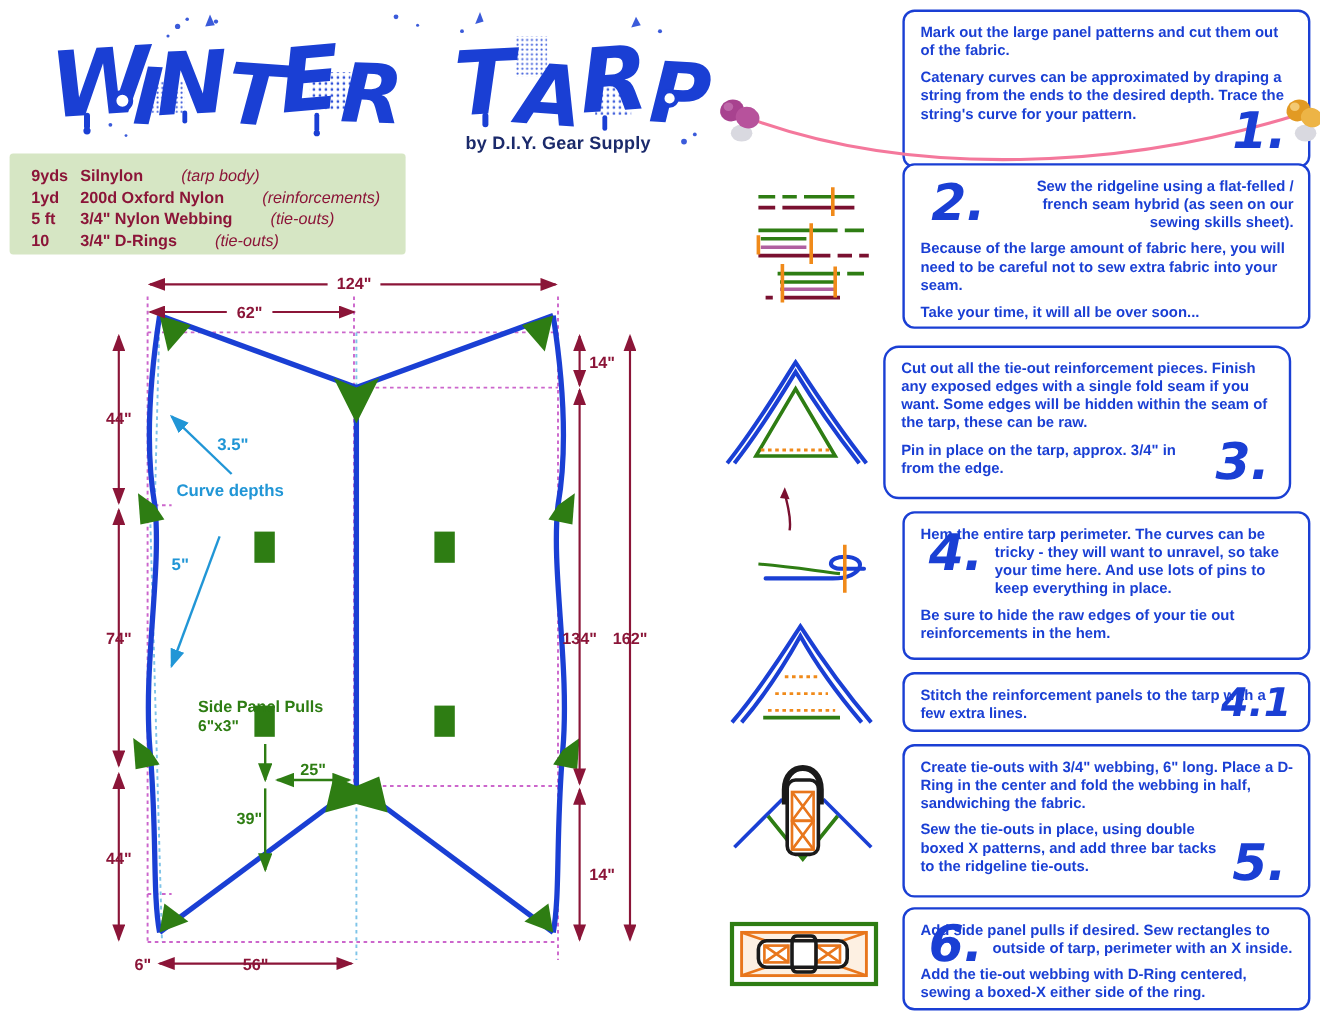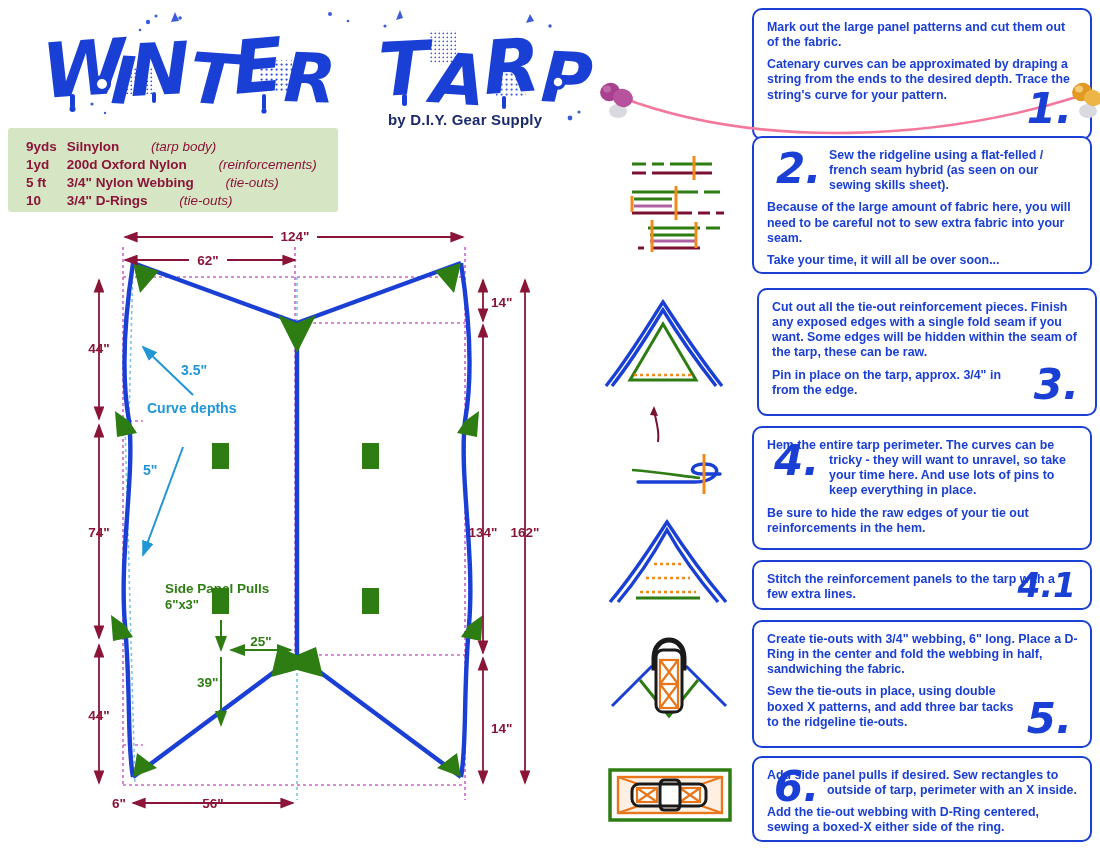--- a/index.html
+++ b/index.html
@@ -31,21 +31,21 @@
   
   .step{position:absolute;box-sizing:border-box;border:2.5px solid #1a3fd4;
         border-radius:10px;background:#ffffff;}
   .step p{margin:0 0 7px 0;font-size:12.4px;line-height:1.22;font-weight:bold;
           color:#1a3fd4;}
   .step p:last-child{margin-bottom:0;}
   .step .body{padding:10px 12px 10px 13px;position:relative;z-index:2;}
   .stepnum{position:absolute;font-family:"DejaVu Sans",sans-serif;font-weight:bold;
            color:#1a3fd4;font-size:42px;line-height:1;z-index:3;font-style:italic;}
   .stepnum.small{font-size:33px;}
-  .wrapL{padding-left:62px;}
+  .wrapL{padding-left:62px;text-align:right;}
   .wrapR{padding-right:60px;}
 
   
   #string-svg{position:absolute;left:0;top:0;width:1100px;height:200px;z-index:1;
               pointer-events:none;}
   .pin{position:absolute;z-index:4;}
 </style>
 </head>
 <body>
 
@@ -369,21 +369,21 @@
 
 <div class="step" style="left:752px;top:136px;width:340px;height:138px;">
   <div class="body">
     <p class="wrapL">Sew the ridgeline using a flat-felled / french seam hybrid (as seen on our sewing skills sheet).</p>
     <p>Because of the large amount of fabric here, you will need to be careful not to sew extra fabric into your seam.</p>
     <p>Take your time, it will all be over soon...</p>
   </div>
   <div class="stepnum" style="left:22px;top:10px;">2.</div>
 </div>
 
-<div class="step" style="left:757px;top:288px;width:340px;height:128px;">
+<div class="step" style="left:736px;top:288px;width:340px;height:128px;border-radius:13px;">
   <div class="body">
     <p>Cut out all the tie-out reinforcement pieces. Finish any exposed edges with a single fold seam if you want.  Some edges will be hidden within the seam of the tarp, these can be raw.</p>
     <p class="wrapR">Pin in place on the tarp, approx. 3/4" in from the edge.</p>
   </div>
   <div class="stepnum" style="right:16px;bottom:8px;">3.</div>
 </div>
 
 <div class="step" style="left:752px;top:426px;width:340px;height:124px;">
   <div class="body">
     <p style="padding-left:62px;text-indent:-62px;">Hem the entire tarp perimeter.  The curves can be tricky - they will want to unravel, so take your time here.  And use lots of pins to keep everything in place.</p>

